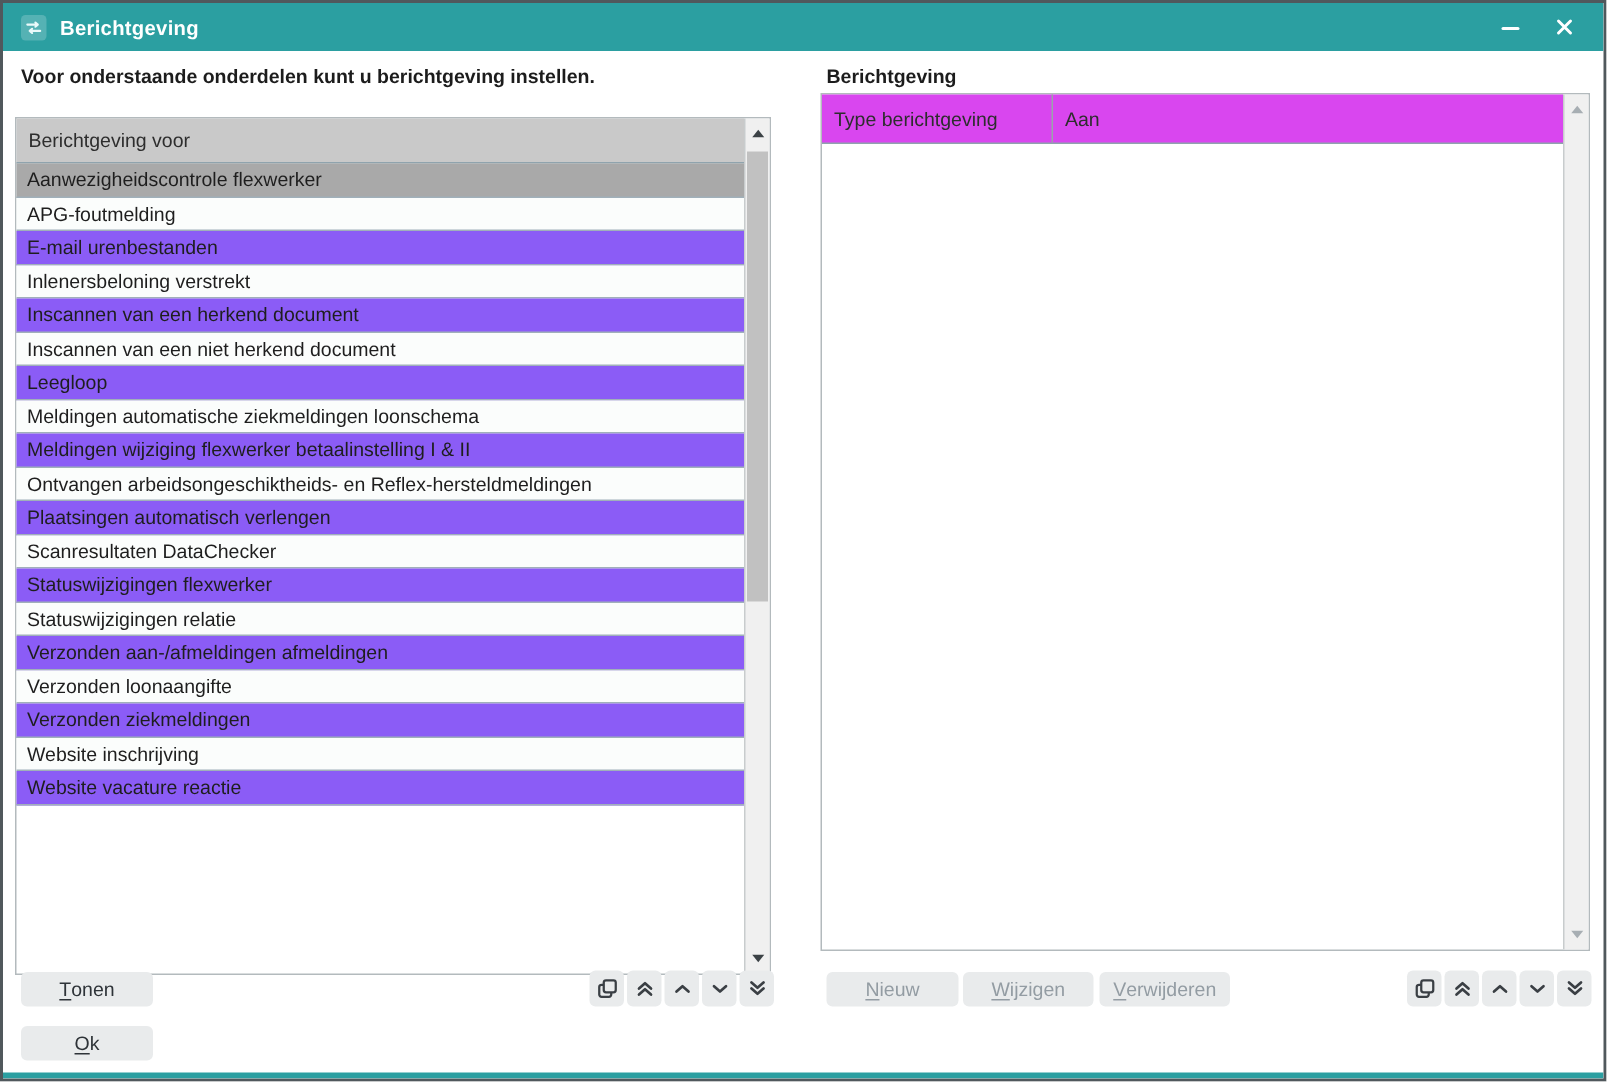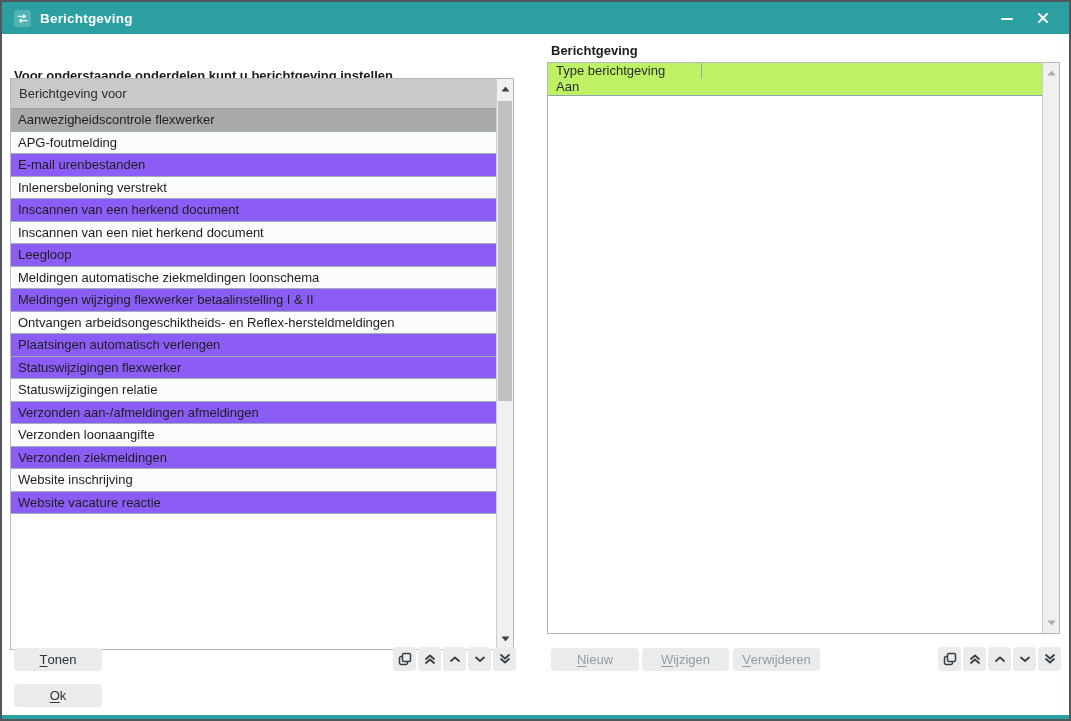--- a/index.html
+++ b/index.html
@@ -19,21 +19,21 @@
     display:flex; align-items:center; justify-content:center; flex:0 0 auto;
   }
   .title-text { color:#ffffff; font-weight:bold; font-size:13.5px; letter-spacing:.2px; }
   .win-controls { margin-left:auto; display:flex; gap:8px; }
   .win-btn {
     width:28px; height:26px; display:flex; align-items:center; justify-content:center;
     cursor:default;
   }
   
   .section-label { position:absolute; font-weight:bold; color:#1c1c1c; }
-  .heading-left  { left:12px;  top:41px;margin-top:25px; }
+  .heading-left  { left:12px;  top:41px; }
   .heading-right { left:549px; top:41px; }
   
   .listbox {
     position:absolute; left:8px; top:76px; width:504px; height:572px;
     border:1px solid #b3babd; background:#ffffff;
   }
   .list-header {
     height:30px; background:#c9c9c9; border-bottom:1px solid #8fa3ad;
     display:flex; align-items:center; padding-left:8px; color:#2d2d2d;
     margin-right:17px;
@@ -44,22 +44,22 @@
     padding-left:7px; background:#8b5cf6; color:#1e1e1e; white-space:nowrap; overflow:hidden;
   }
   .list-row.alt { background:#fbfdfc; }
   .list-row.selected { background:#a9a9a9; }
   
   .tablebox {
     position:absolute; left:545px; top:60px; width:513px; height:572px;
     border:1px solid #b3babd; background:#ffffff;
   }
   .table-header {
-    height:33px; background:#bef264; border-bottom:1px solid #8fa3ad;
-    display:flex; margin-right:17px; color:#2d2d2d;flex-direction:column;
+    height:33px; background:#d946ef; border-bottom:1px solid #8fa3ad;
+    display:flex; margin-right:17px; color:#2d2d2d;
   }
   .th-cell { display:flex; align-items:center; padding-left:8px; }
   .th-col1 { width:154px; border-right:1px solid #9aa4aa; }
   .th-col2 { flex:1; }
   
   .scrollbar {
     position:absolute; top:0; right:0; bottom:0; width:17px;
     background:#f0f0f0; border-left:1px solid #c8cccd;
   }
   .sb-btn { position:absolute; left:0; right:0; height:20px; display:flex; align-items:center; justify-content:center; }
@@ -126,20 +126,21 @@
         <div class="list-row alt">APG-foutmelding</div>
         <div class="list-row">E-mail urenbestanden</div>
         <div class="list-row alt">Inlenersbeloning verstrekt</div>
         <div class="list-row">Inscannen van een herkend document</div>
         <div class="list-row alt">Inscannen van een niet herkend document</div>
         <div class="list-row">Leegloop</div>
         <div class="list-row alt">Meldingen automatische ziekmeldingen loonschema</div>
         <div class="list-row">Meldingen wijziging flexwerker betaalinstelling I &amp; II</div>
         <div class="list-row alt">Ontvangen arbeidsongeschiktheids- en Reflex-hersteldmeldingen</div>
         <div class="list-row">Plaatsingen automatisch verlengen</div>
+        <div class="list-row alt">Scanresultaten DataChecker</div>
         <div class="list-row">Statuswijzigingen flexwerker</div>
         <div class="list-row alt">Statuswijzigingen relatie</div>
         <div class="list-row">Verzonden aan-/afmeldingen afmeldingen</div>
         <div class="list-row alt">Verzonden loonaangifte</div>
         <div class="list-row">Verzonden ziekmeldingen</div>
         <div class="list-row alt">Website inschrijving</div>
         <div class="list-row">Website vacature reactie</div>
       </div>
     <div class="scrollbar">
       <span class="sb-btn sb-up">

